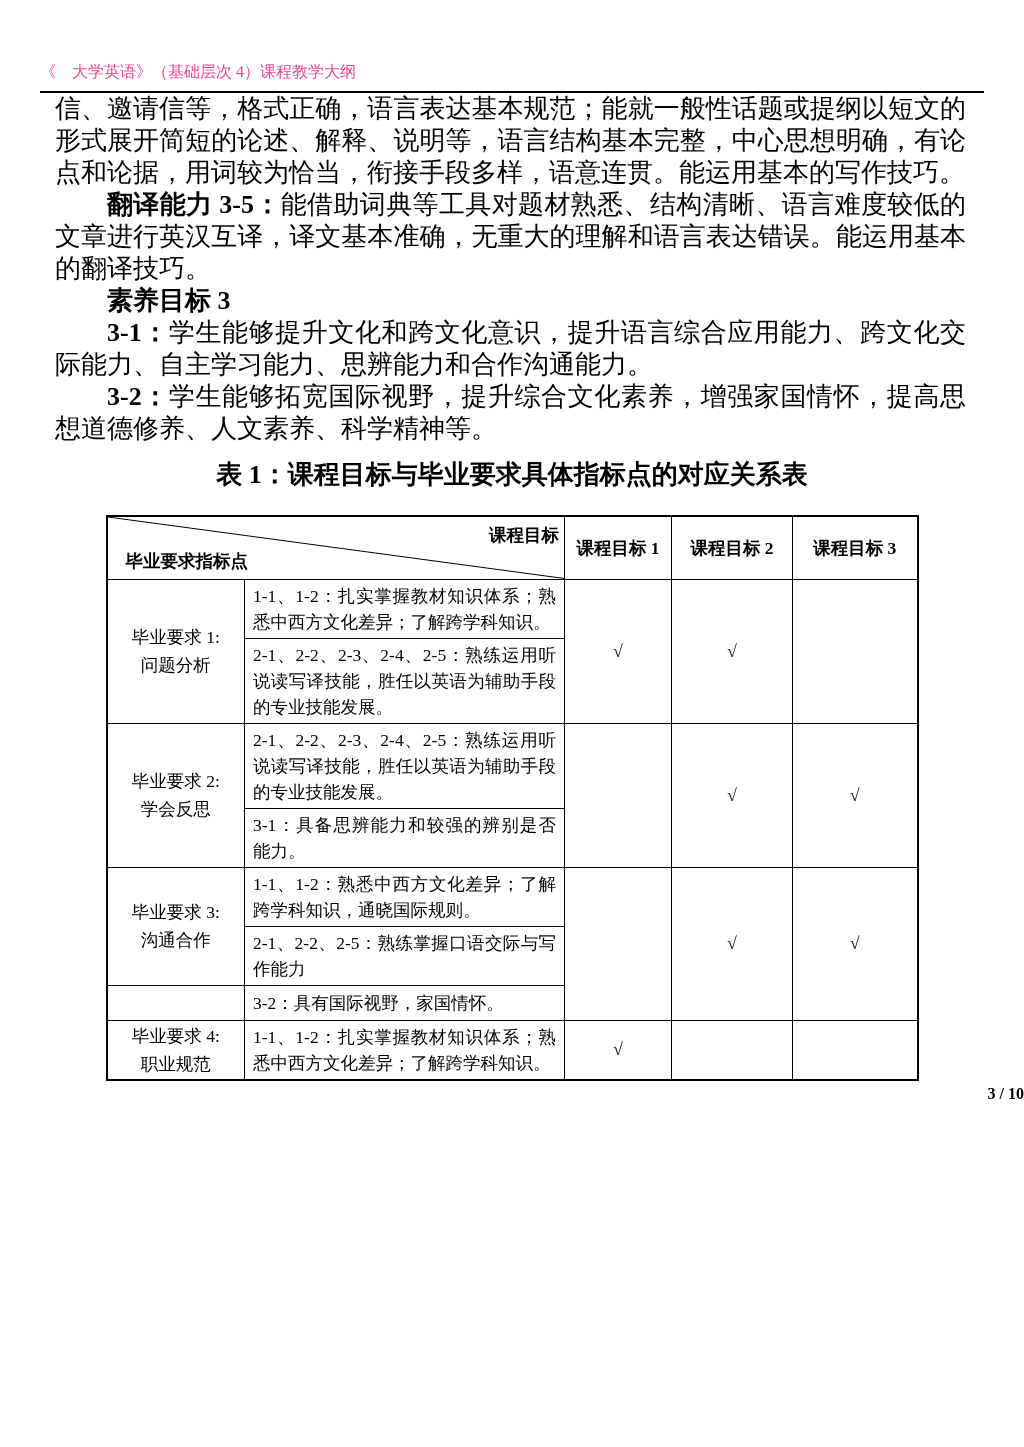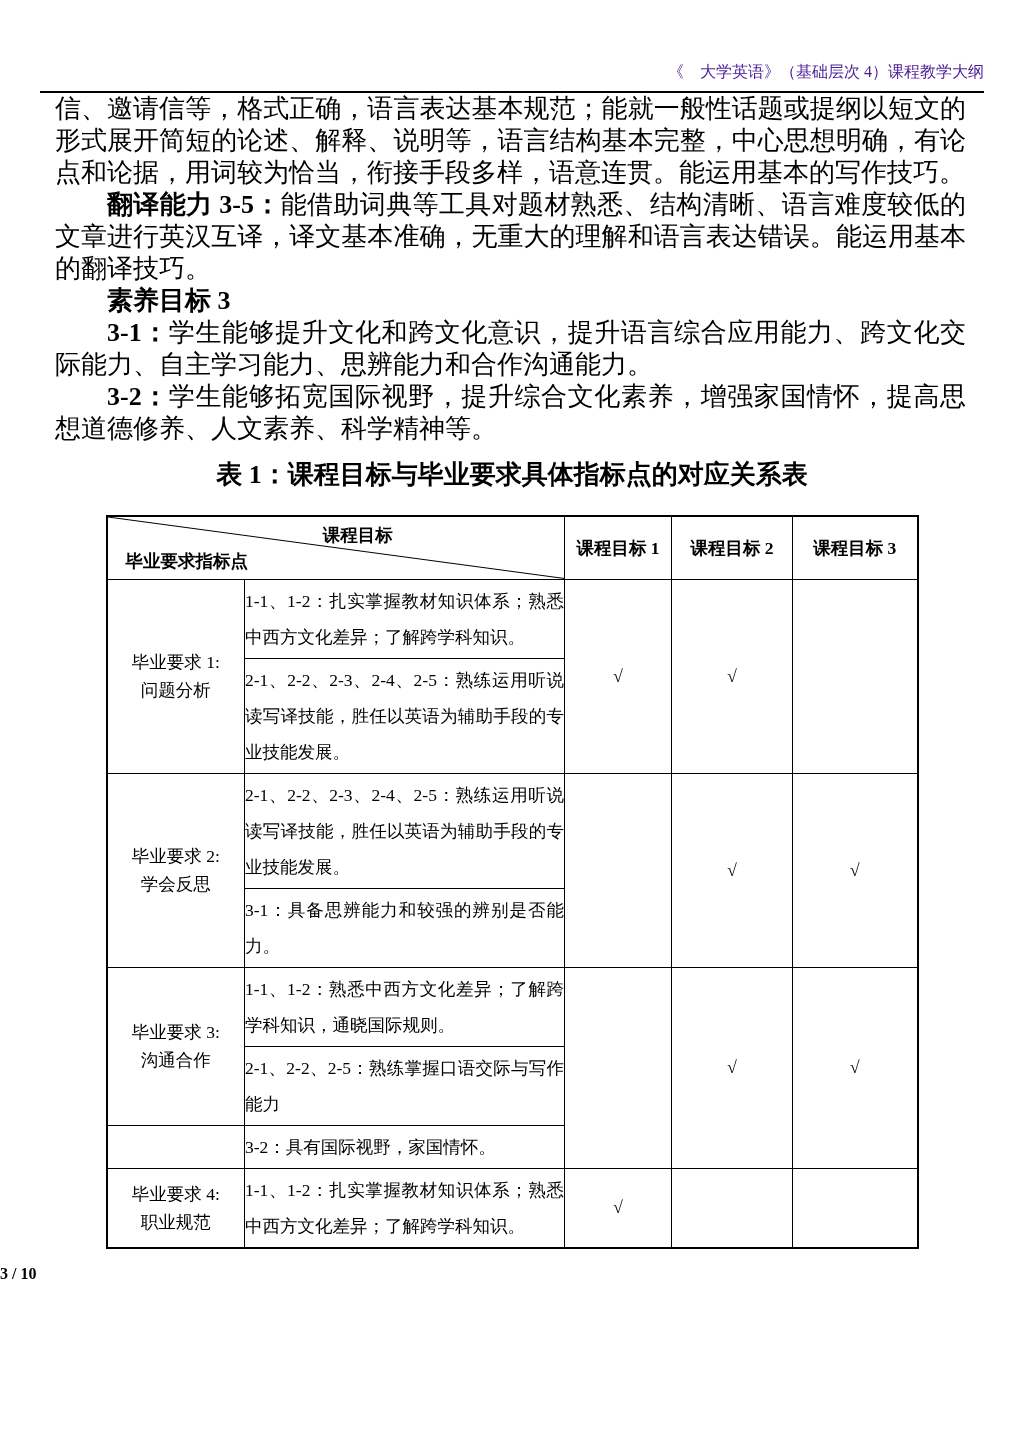--- a/index.html
+++ b/index.html
@@ -12,24 +12,24 @@
     background: #ffffff;
     color: #000000;
     font-family: "Liberation Serif", "DejaVu Serif", serif;
     overflow: hidden;
   }
   .doc-header {
     margin: 0 40px;
     padding-top: 62px;
     padding-bottom: 9px;
     border-bottom: 2px solid #000;
-    text-align: right;
+    text-align: left;
     font-size: 16px;
     line-height: 20px;
-    color: #4c1d95;
+    color: #ec4899;
   }
   .content {
     padding: 0 58px 0 55px;
   }
   .para {
     font-size: 26px;
     line-height: 32px;
     text-align: justify;
     text-justify: inter-ideograph;
   }
@@ -61,58 +61,58 @@
     padding: 0;
   }
   td.corner svg.diag {
     position: absolute;
     top: 0; left: 0;
     width: 100%; height: 100%;
     display: block;
   }
   .corner-top {
     position: absolute;
-    top: 6px; left: 0; right: 12px;
+    top: 6px; left: 0; right: 5px;
     padding-left: 56px;
-    text-align: center;
+    text-align: right;
     font-weight: bold;
   }
   .corner-bottom {
     position: absolute;
     bottom: 6px; left: 18px;
     font-weight: bold;
   }
   td.goal-head {
     text-align: center;
     font-weight: bold;
     padding: 0;
   }
   td.req {
     text-align: center;
     line-height: 28px;
     padding: 0 2px;
   }
   td.ind {
     text-align: justify;
     text-justify: inter-ideograph;
-    line-height: 36px;
-    padding: 3px 0;
+    line-height: 26px;
+    padding: 3px 8px;
   }
   td.chk {
     text-align: center;
     font-size: 20px;
     padding: 0;
   }
   tr.h52 { height: 52px; }
   tr.h78 { height: 78px; }
   tr.h55 { height: 55px; }
   tr.h35 { height: 35px; }
   .page-number {
-    margin-top: 16px;
-    text-align: left;
+    margin-top: 4px;
+    text-align: right;
     font-weight: bold;
     font-size: 16px;
   }
 </style>
 </head>
 <body>
 
 <div class="page">
 
   <div class="doc-header">

